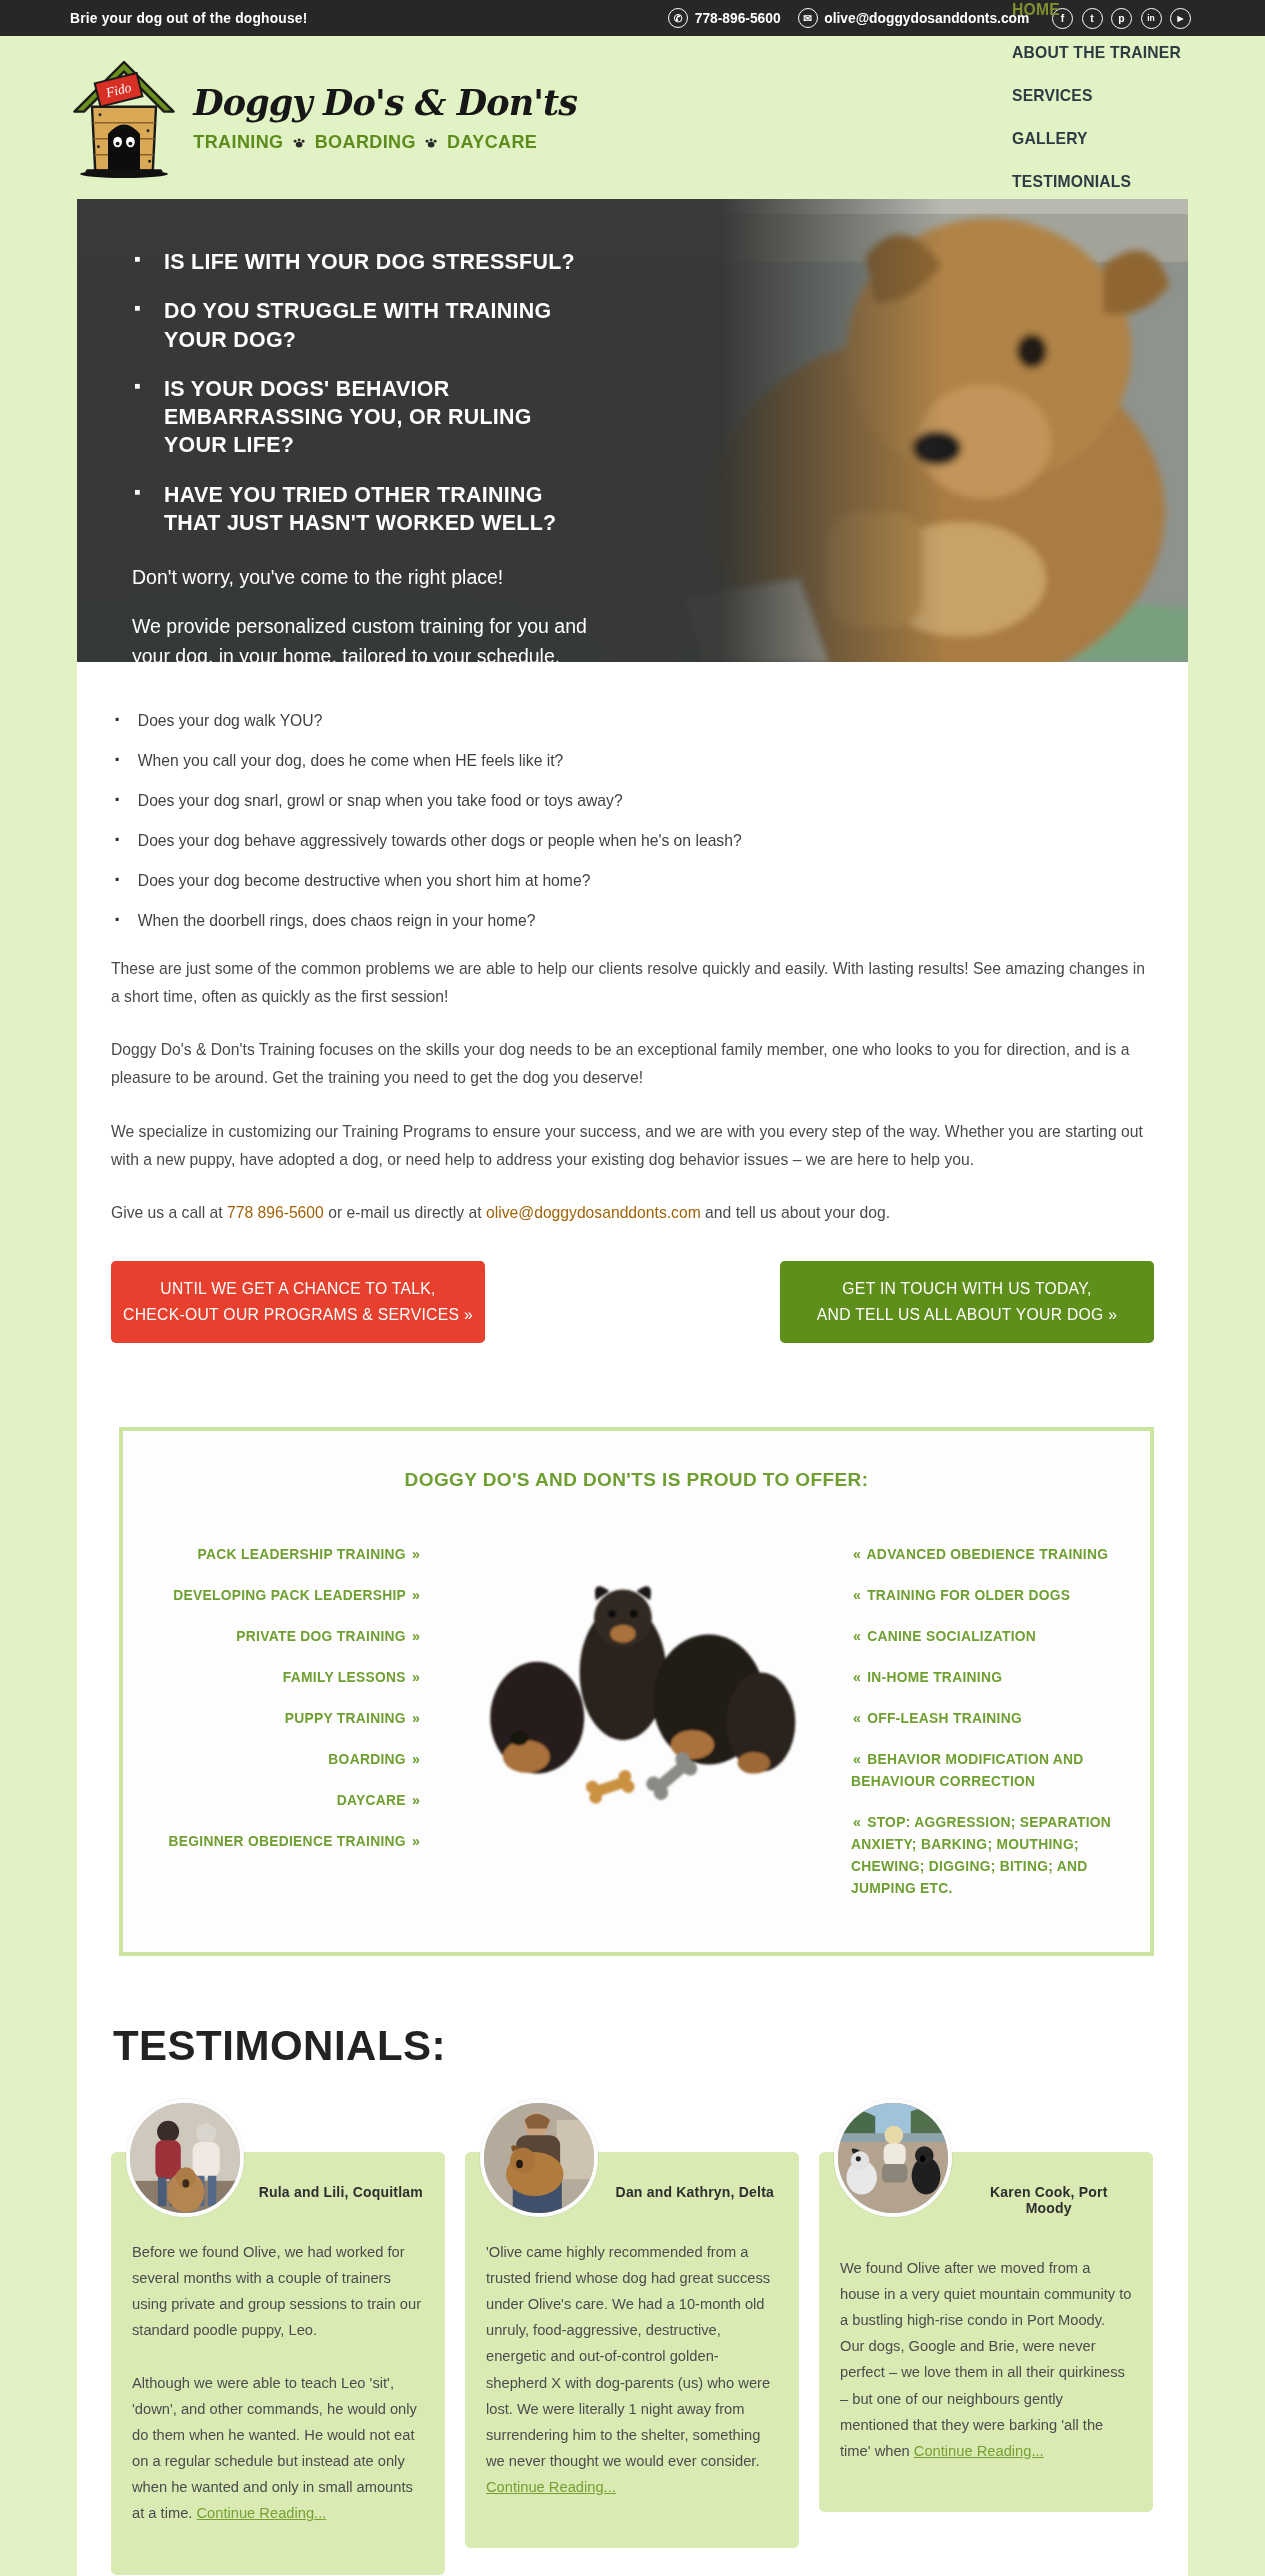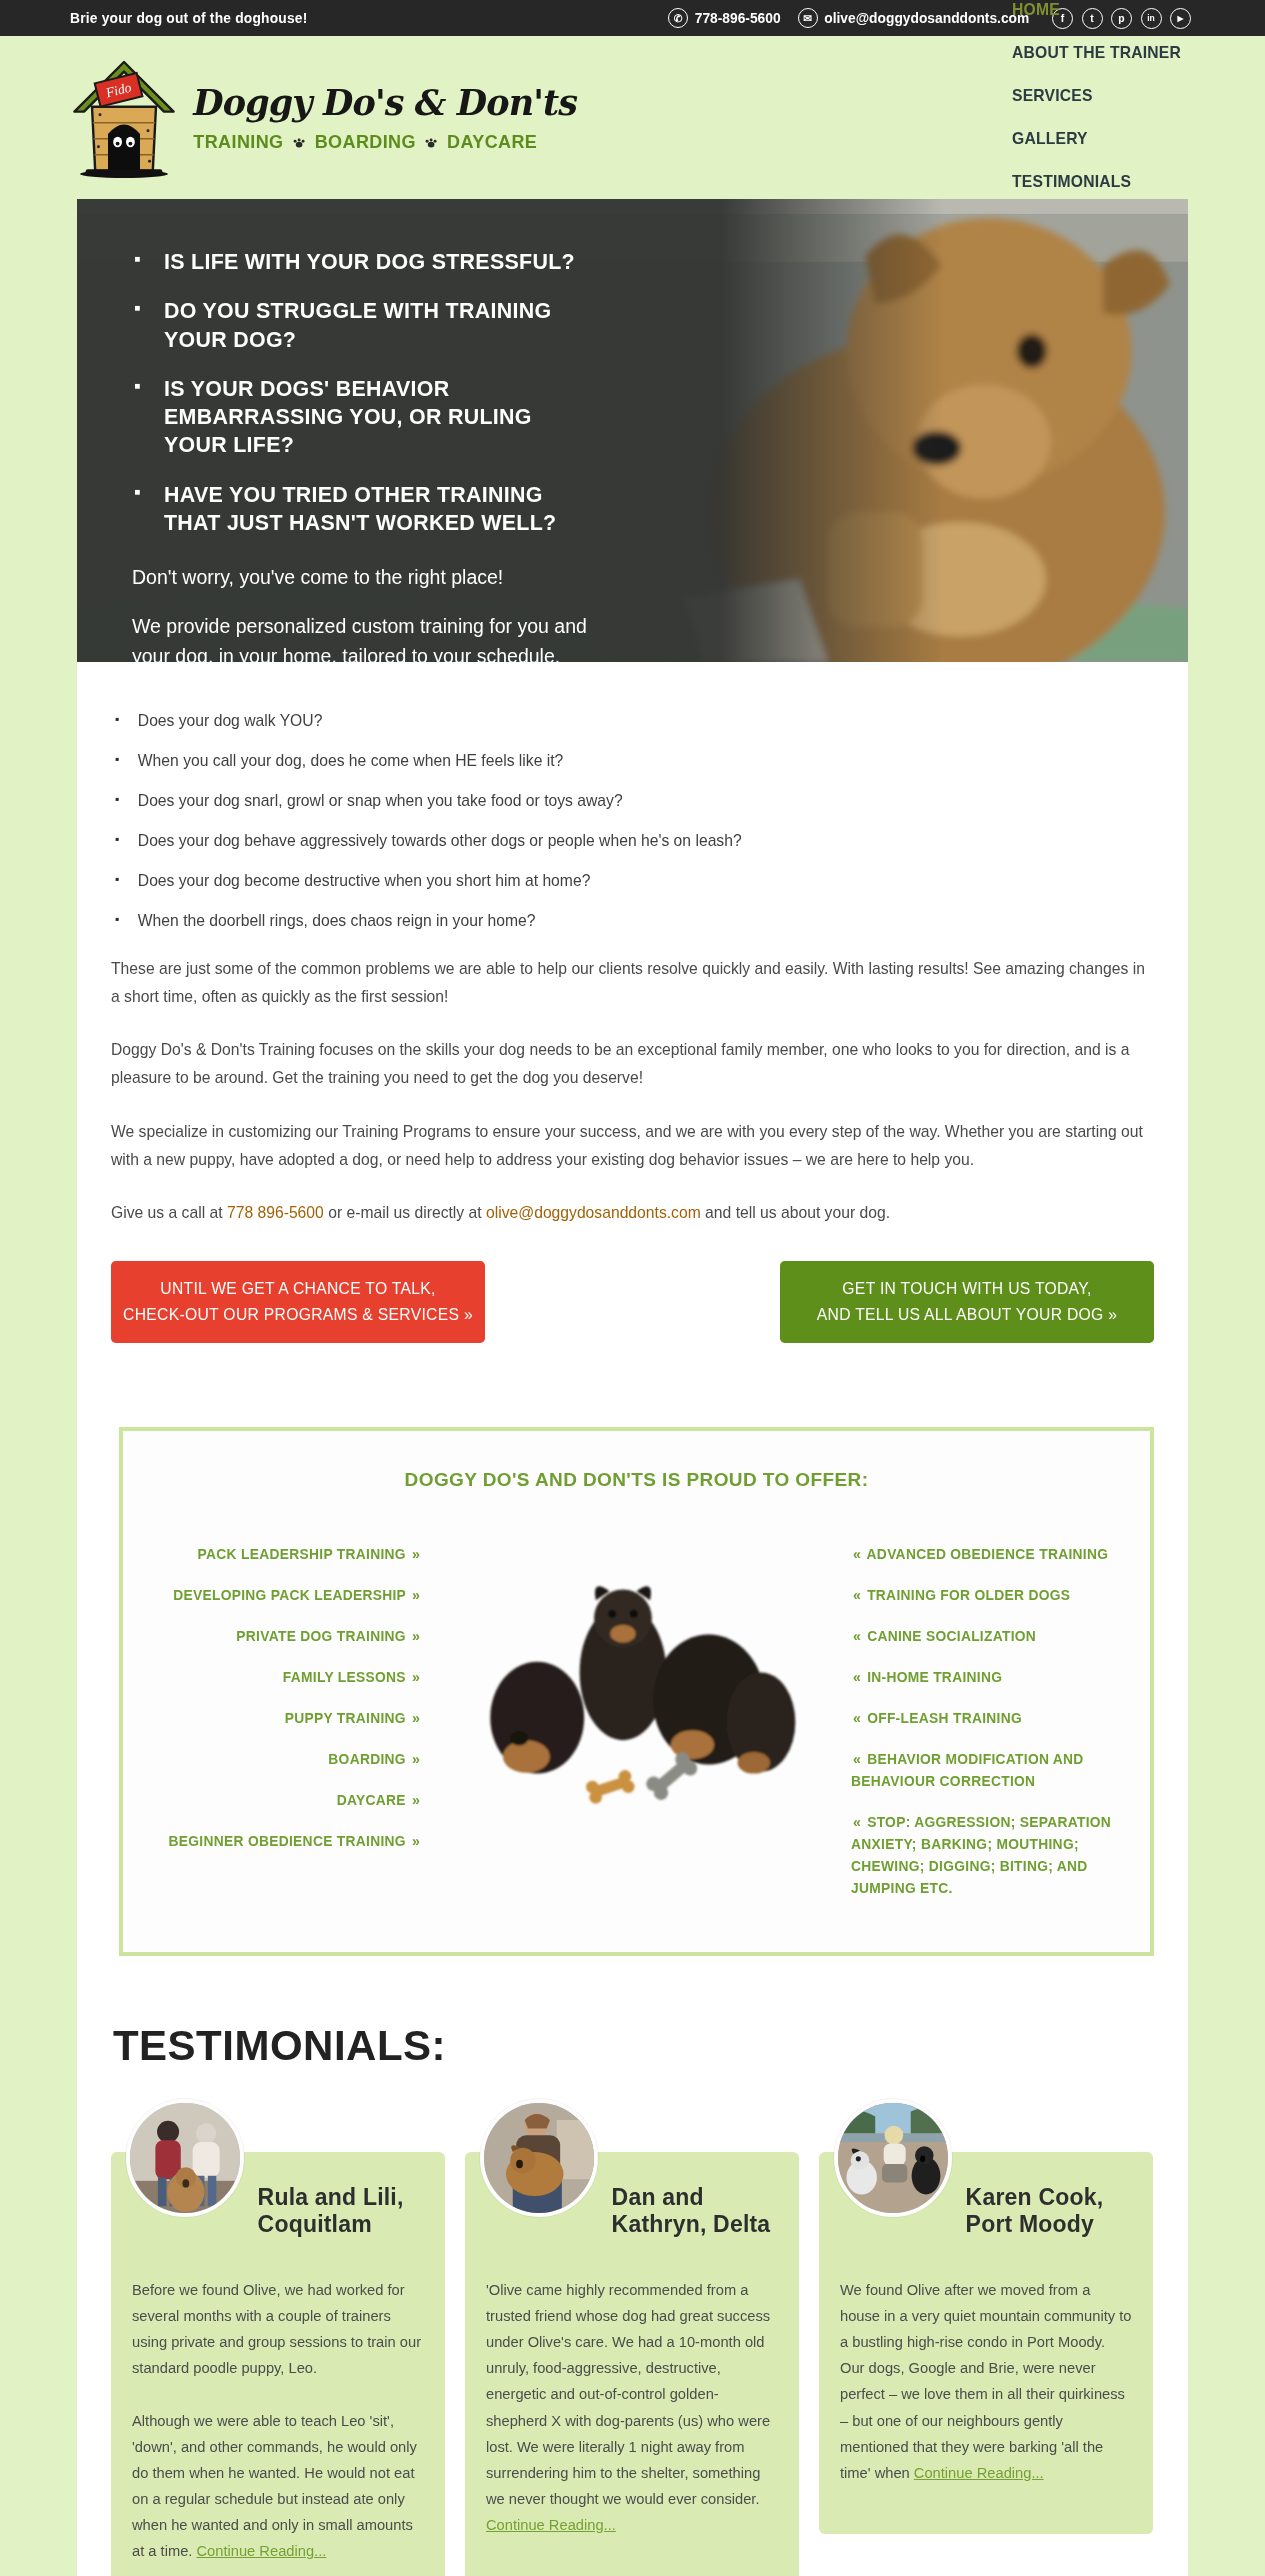--- a/index.html
+++ b/index.html
@@ -63,21 +63,21 @@
   .offer-list.right { text-align:left; }
   .offer-list .arr { font-size:14.2px; margin:0 1.9px; }
   .offer-img { width:361px; height:313px; flex:0 0 auto; }
 
   
   .testi-h { font-size:42px; color:#222; font-weight:700; letter-spacing:0.5px; margin:25px 0 11.4px 1.9px; }
   .cards { display:flex; gap:20px; margin-top:82px; align-items:flex-start; }
   .card { background:#d9ebb3; border-radius:5.7px; width:334px; padding:15px 21px 23px 21px; }
   .card .photo { float:left; width:118px; height:118px; border-radius:50%; border:4.7px solid #fdfdfd; margin:-68px 13.3px 7.6px -5.7px; overflow:hidden; background:#bbb; box-shadow:0 0 0 0.9px rgba(0,0,0,.05); }
   .card .photo svg { width:100%; height:100%; display:block; }
-  .card h4 { font-size:23px; color:#2e2e2e; font-weight:700; letter-spacing:0.2px; padding:17px 0 13.3px 0; text-align:left; }
+  .card h4 { font-size:14px; color:#2e2e2e; font-weight:700; letter-spacing:0.2px; padding:17px 0 13.3px 0; text-align:center; }
   .card p { font-size:14.7px; line-height:1.78; color:#4c4c4c; white-space:pre-line; }
   .card a.more { color:#76a034; font-size:14.7px; }
 </style>
 </head>
 <body>
 
 <div class="topbar">
   <div class="tagline">Brie your dog out of the doghouse!</div>
   <div class="topbar-right">
     <div class="tb-item">

